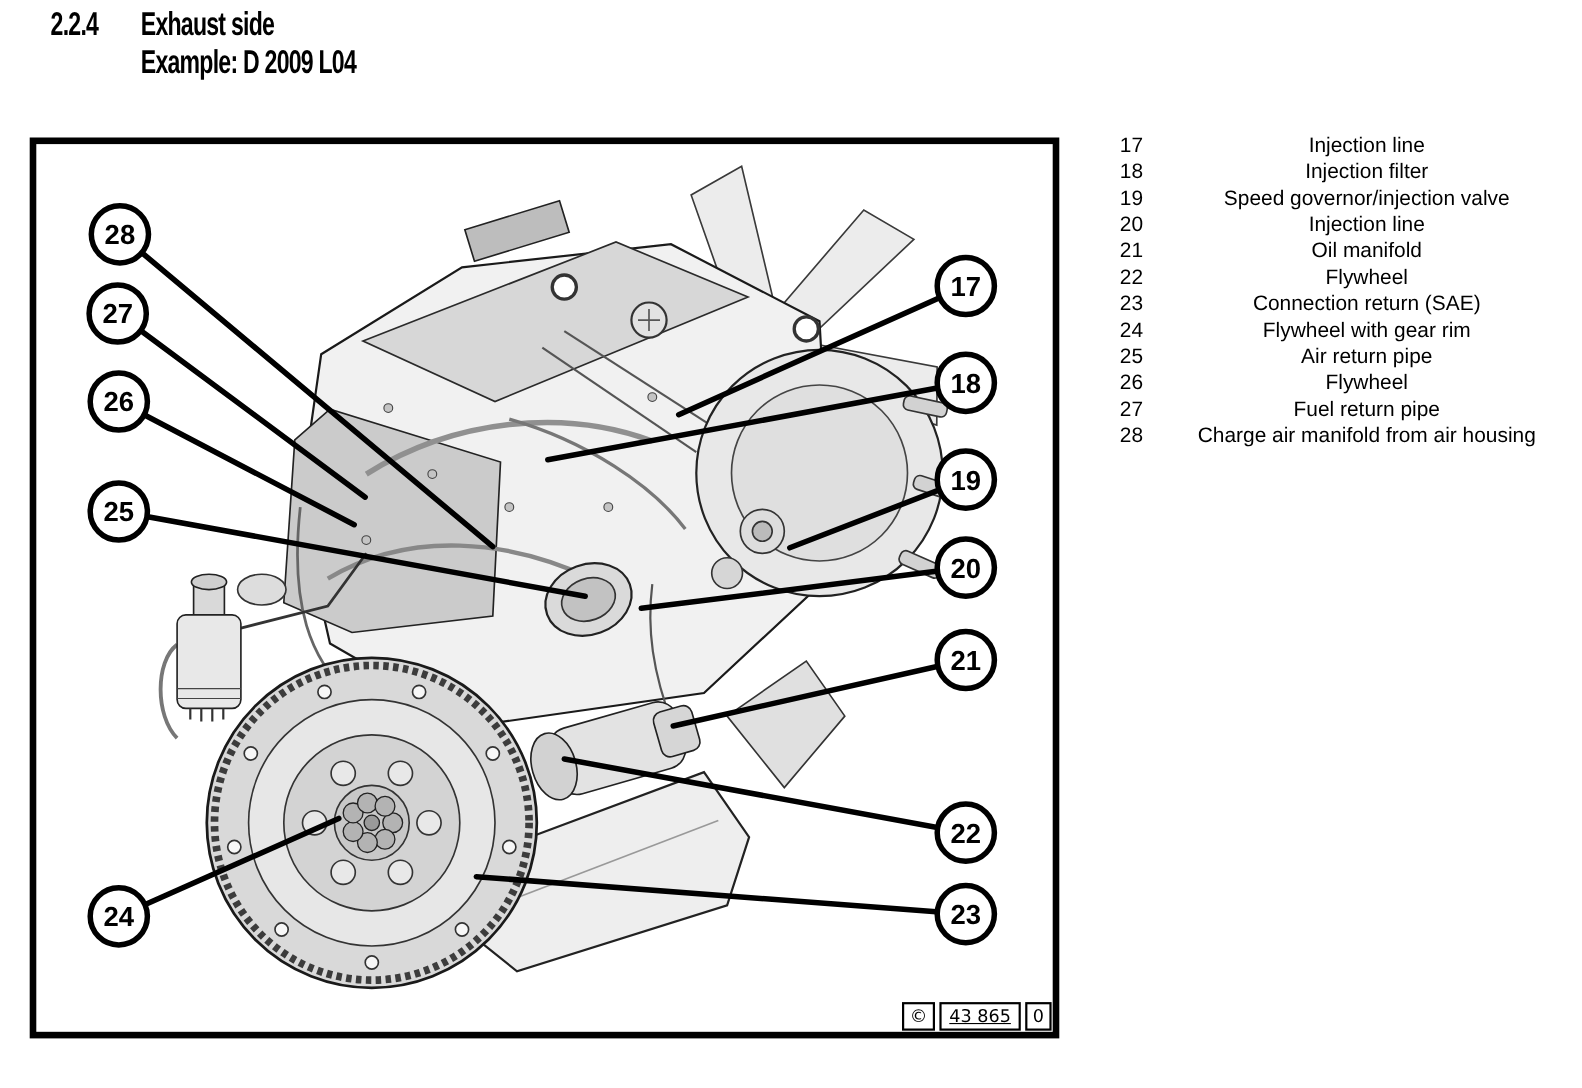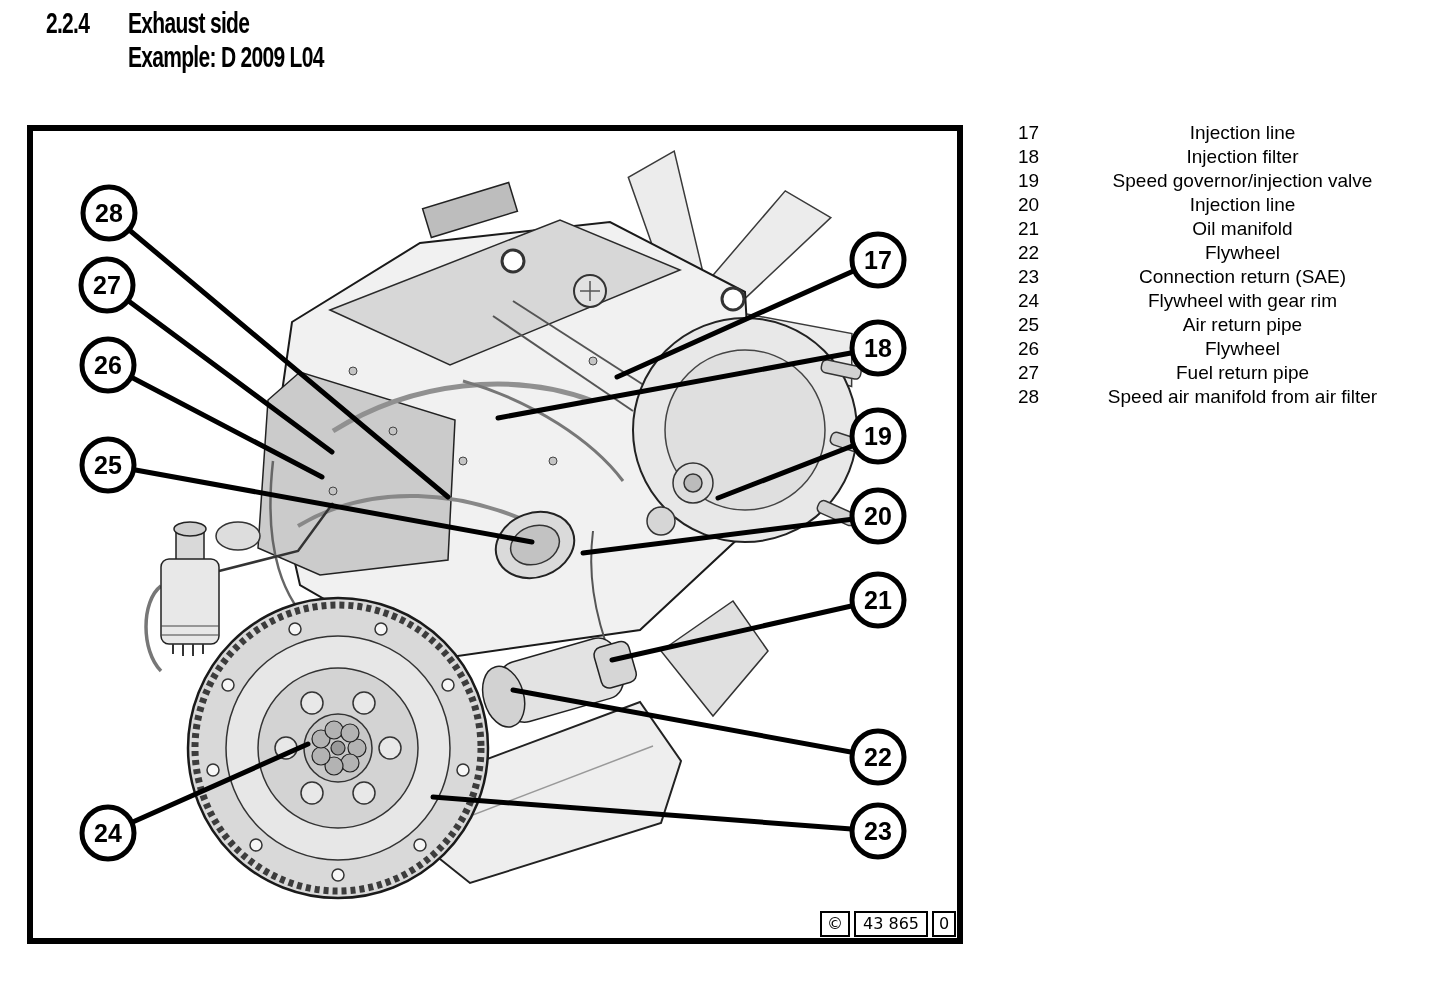--- a/index.html
+++ b/index.html
@@ -24,21 +24,21 @@
     position:absolute;left:27px;top:125px;width:936px;height:819px;
     border:6px solid #000;box-sizing:border-box;background:#fff;
   }
   .figure-frame svg{display:block;width:924px;height:807px;}
   
   .stamp{position:absolute;right:1px;bottom:1px;display:flex;gap:4px;
          font-family:"DejaVu Sans", sans-serif;font-size:16px;}
   .stamp .cell{border:2px solid #000;background:#fff;height:22px;line-height:22px;
                text-align:center;padding:0 4px;}
   .stamp .c1{width:18px;}
-  .stamp .c2{width:62px;}
+  .stamp .c2{width:62px;text-decoration:underline;}
   .stamp .c3{width:12px;}
 </style>
 </head>
 <body>
 
 <div class="header">
   <span class="h-line" id="h-num">2.2.4</span>
   <span class="h-line" id="h-title">Exhaust side</span>
   <span class="h-line" id="h-sub">Example: D 2009 L04</span>
 </div>
@@ -84,21 +84,21 @@
       <div class="legend-row">
         <span class="legend-num">26</span>
         <span class="legend-label">Flywheel</span>
       </div>
       <div class="legend-row">
         <span class="legend-num">27</span>
         <span class="legend-label">Fuel return pipe</span>
       </div>
       <div class="legend-row">
         <span class="legend-num">28</span>
-        <span class="legend-label">Speed air manifold from air filter</span>
+        <span class="legend-label">Charge air manifold from air housing</span>
       </div>
     </div>
 </div>
 
 <div class="figure-frame">
   <svg viewBox="0 0 924 807">
 
     <g transform="translate(662,189)">
       <g fill="#ececec" stroke="#3a3a3a" stroke-width="1.5">
         <polygon points="0,-16 148,-54 170,-6 20,16" transform="rotate(-95)"></polygon>

